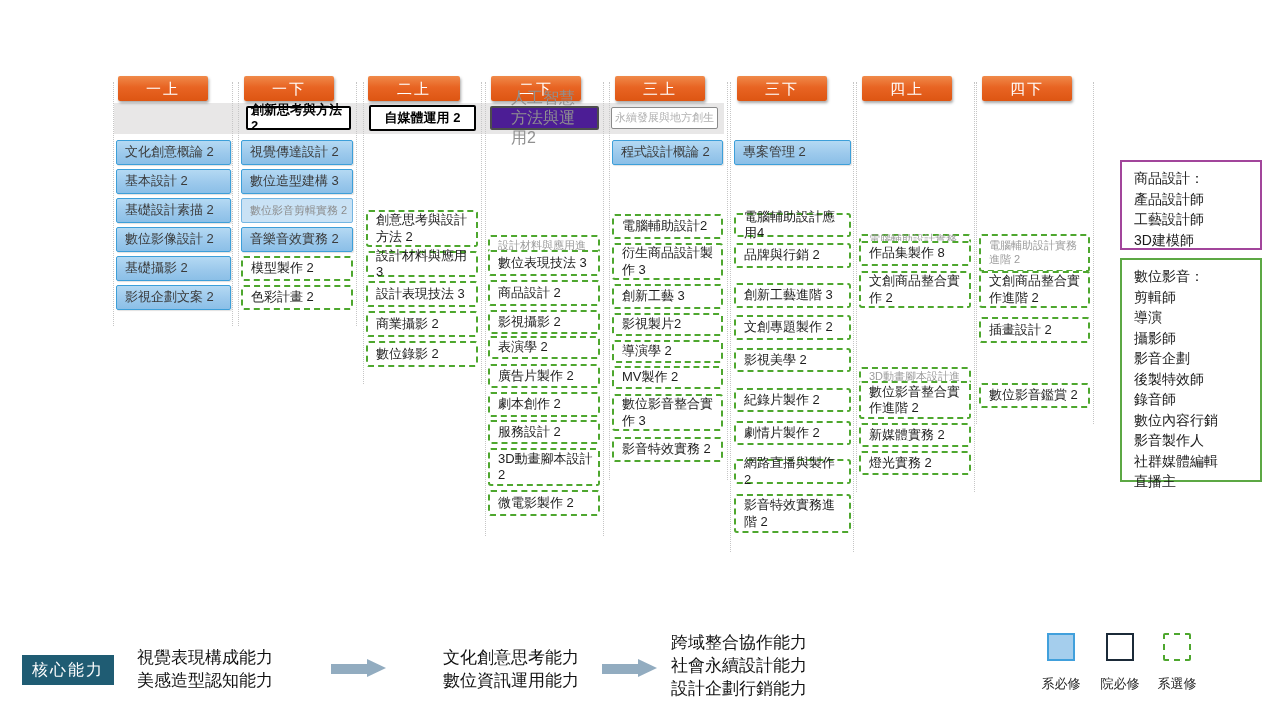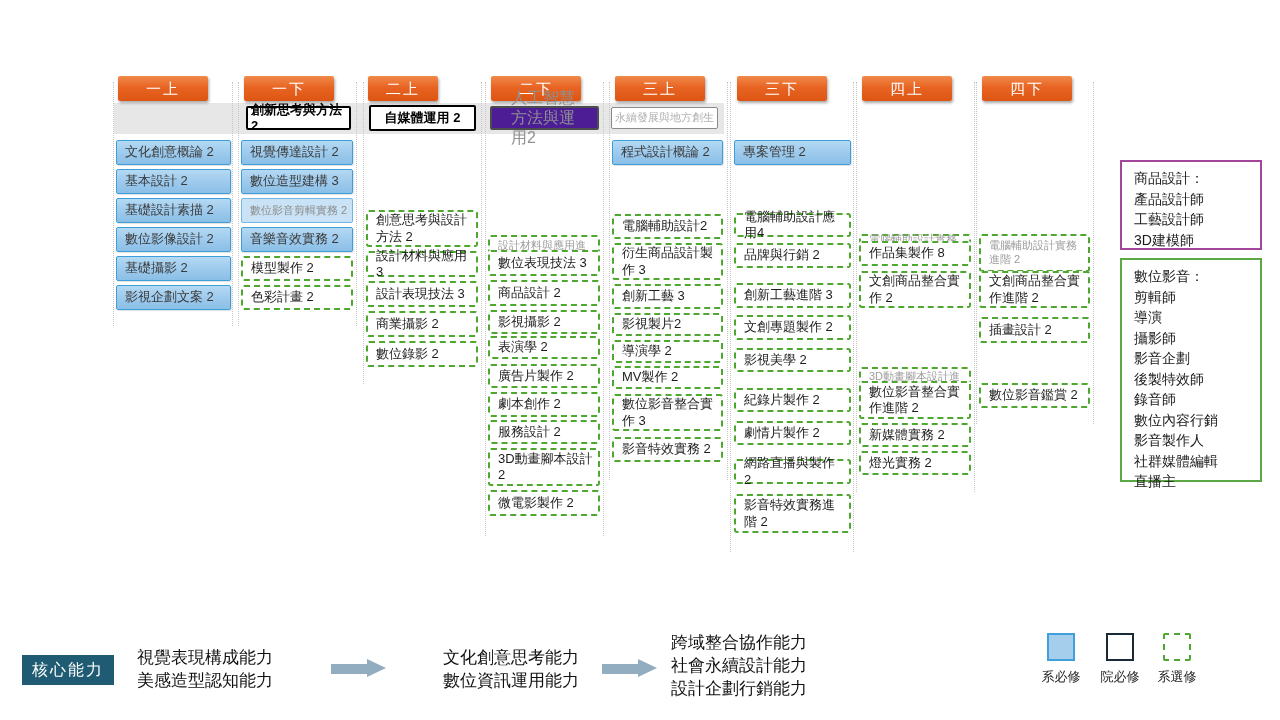--- a/index.html
+++ b/index.html
@@ -86,21 +86,21 @@
   .arrow .head{
     position:absolute;left:36px;top:0;width:0;height:0;
     border-top:9.5px solid transparent;border-bottom:9.5px solid transparent;
     border-left:19px solid #92acc0;
   }
   .legend-item{position:absolute;width:46px;text-align:center;z-index:3;}
   .legend-swatch{width:28px;height:28px;margin:0 auto;box-sizing:border-box;}
   .legend-swatch.blue{background:#a5ceed;border:2px solid #41a0dc;}
   .legend-swatch.white{background:#ffffff;border:2.5px solid #1b2a38;}
   .legend-swatch.greenb{background:#ffffff;border:2px dashed #4ea72e;border-radius:2px;}
-  .legend-label{margin-top:7px;font-size:13px;color:#222;white-space:nowrap;}
+  .legend-label{margin-top:14px;font-size:13px;color:#222;white-space:nowrap;}
 </style>
 </head>
 <body>
 
 <div id="canvas">
   <div class="band"></div>
   <div id="board">
       <div class="guide" style="left: 113px; top: 82px; width: 118px; height: 244px;"></div>
       <div class="hdr" style="left: 118px; top: 76px; width: 90px; height: 25px;">一上</div>
       <div class="course blue" style="left: 116px; top: 140px; width: 115px; height: 25px;">文化創意概論 2</div>
@@ -112,21 +112,21 @@
       <div class="guide" style="left: 238px; top: 82px; width: 117px; height: 244px;"></div>
       <div class="hdr" style="left: 244px; top: 76px; width: 90px; height: 25px;">一下</div>
       <div class="course white" style="left: 246px; top: 106px; width: 105px; height: 24px;">創新思考與方法2</div>
       <div class="course blue" style="left: 241px; top: 140px; width: 112px; height: 25px;">視覺傳達設計 2</div>
       <div class="course blue" style="left: 241px; top: 169px; width: 112px; height: 25px;">數位造型建構 3</div>
       <div class="course blue-dim" style="left: 241px; top: 198px; width: 112px; height: 25px;">數位影音剪輯實務 2</div>
       <div class="course blue" style="left: 241px; top: 227px; width: 112px; height: 25px;">音樂音效實務 2</div>
       <div class="course green" style="left: 241px; top: 256px; width: 112px; height: 25px;">模型製作 2</div>
       <div class="course green" style="left: 241px; top: 285px; width: 112px; height: 25px;">色彩計畫 2</div>
       <div class="guide" style="left: 363px; top: 82px; width: 117px; height: 302px;"></div>
-      <div class="hdr" style="left: 368px; top: 76px; width: 70px; height: 25px;">二上</div>
+      <div class="hdr" style="left: 368px; top: 76px; width: 92px; height: 25px;">二上</div>
       <div class="course white" style="left: 369px; top: 105px; width: 107px; height: 26px;">自媒體運用 2</div>
       <div class="course green" style="left: 366px; top: 210px; width: 112px; height: 37px;">創意思考與設計方法 2</div>
       <div class="course green" style="left: 366px; top: 251px; width: 112px; height: 26px;">設計材料與應用3</div>
       <div class="course green" style="left: 366px; top: 281px; width: 112px; height: 26px;">設計表現技法 3</div>
       <div class="course green" style="left: 366px; top: 311px; width: 112px; height: 26px;">商業攝影 2</div>
       <div class="course green" style="left: 366px; top: 341px; width: 112px; height: 26px;">數位錄影 2</div>
       <div class="guide" style="left: 485px; top: 82px; width: 117px; height: 454px;"></div>
       <div class="hdr" style="left: 491px; top: 76px; width: 90px; height: 25px;">二下</div>
       <div class="course white-dim" style="left: 490px; top: 106px; width: 109px; height: 24px;">人工智慧方法與運用2</div>
       <div class="course green-dim" style="left: 488px; top: 211px; width: 112px; height: 35px;">設計材料與應用進階 2</div>

